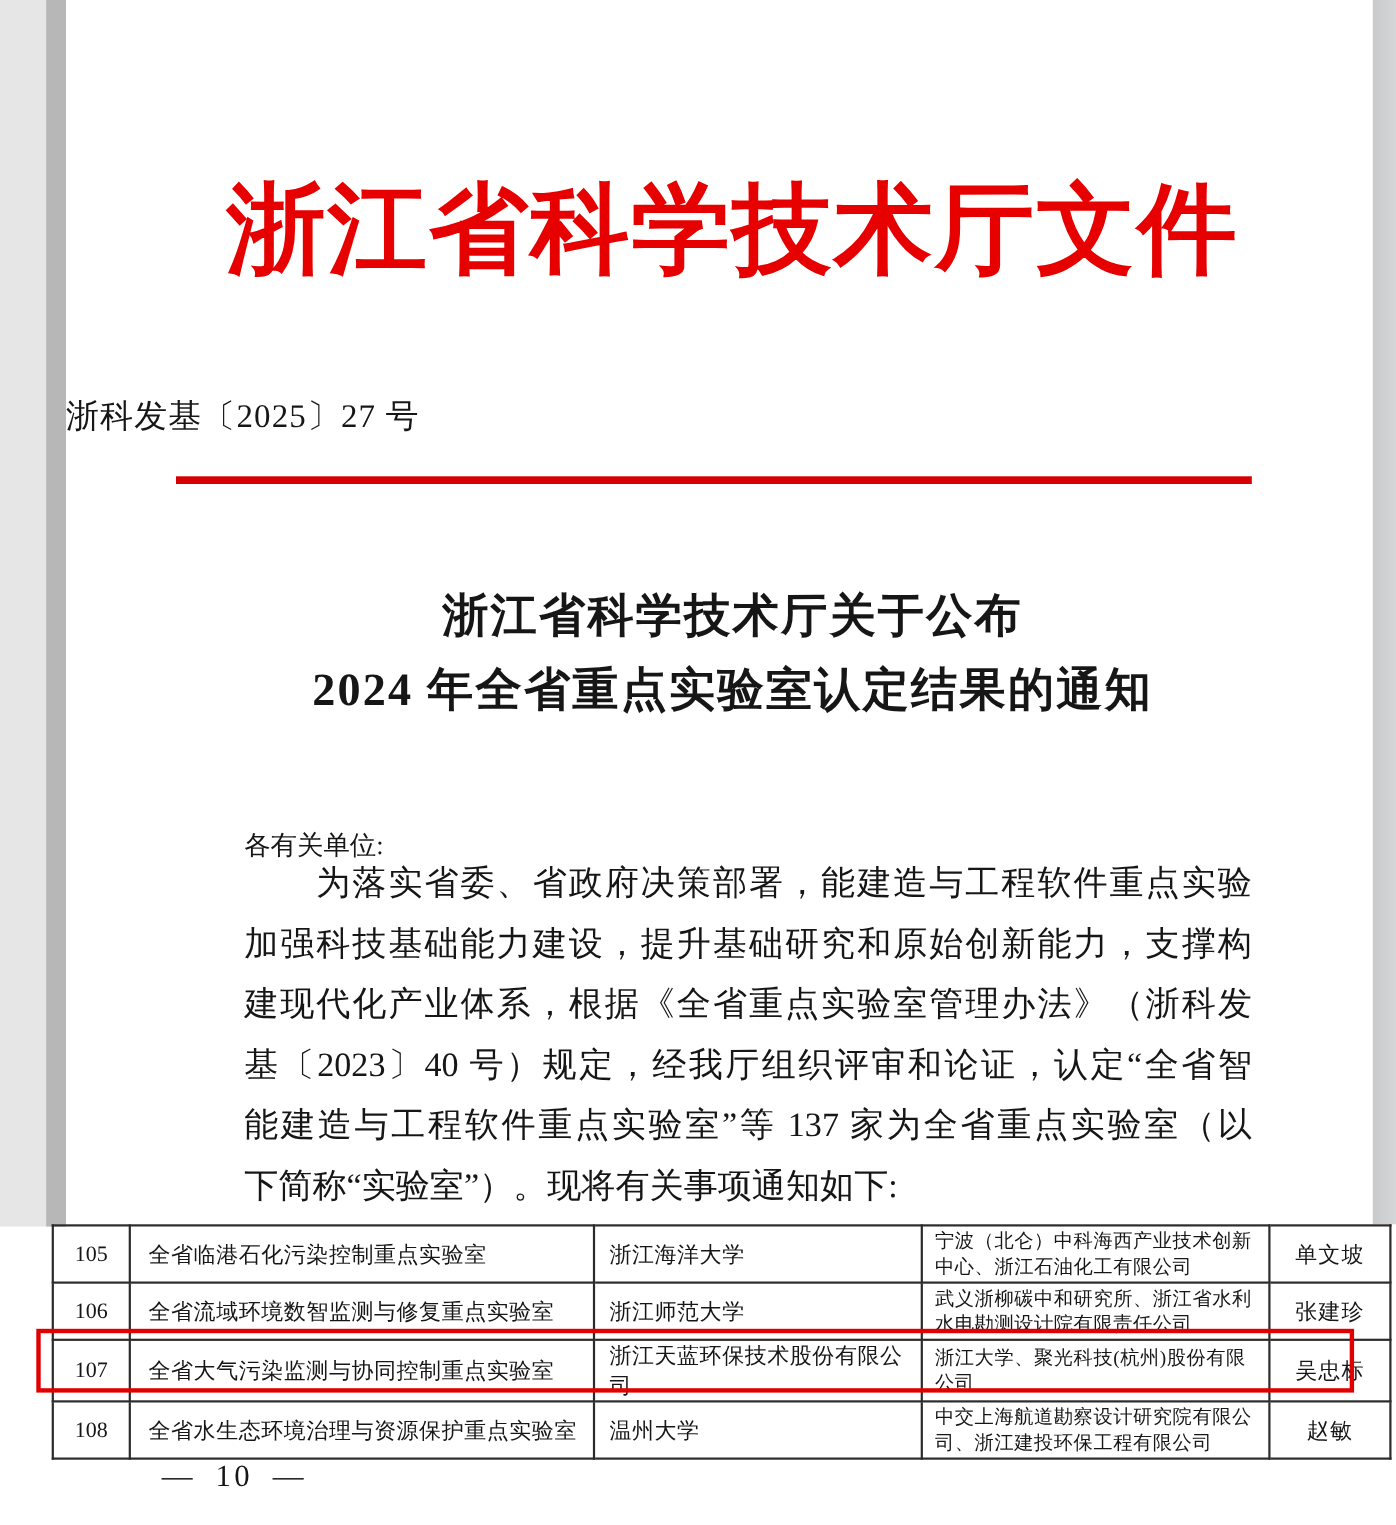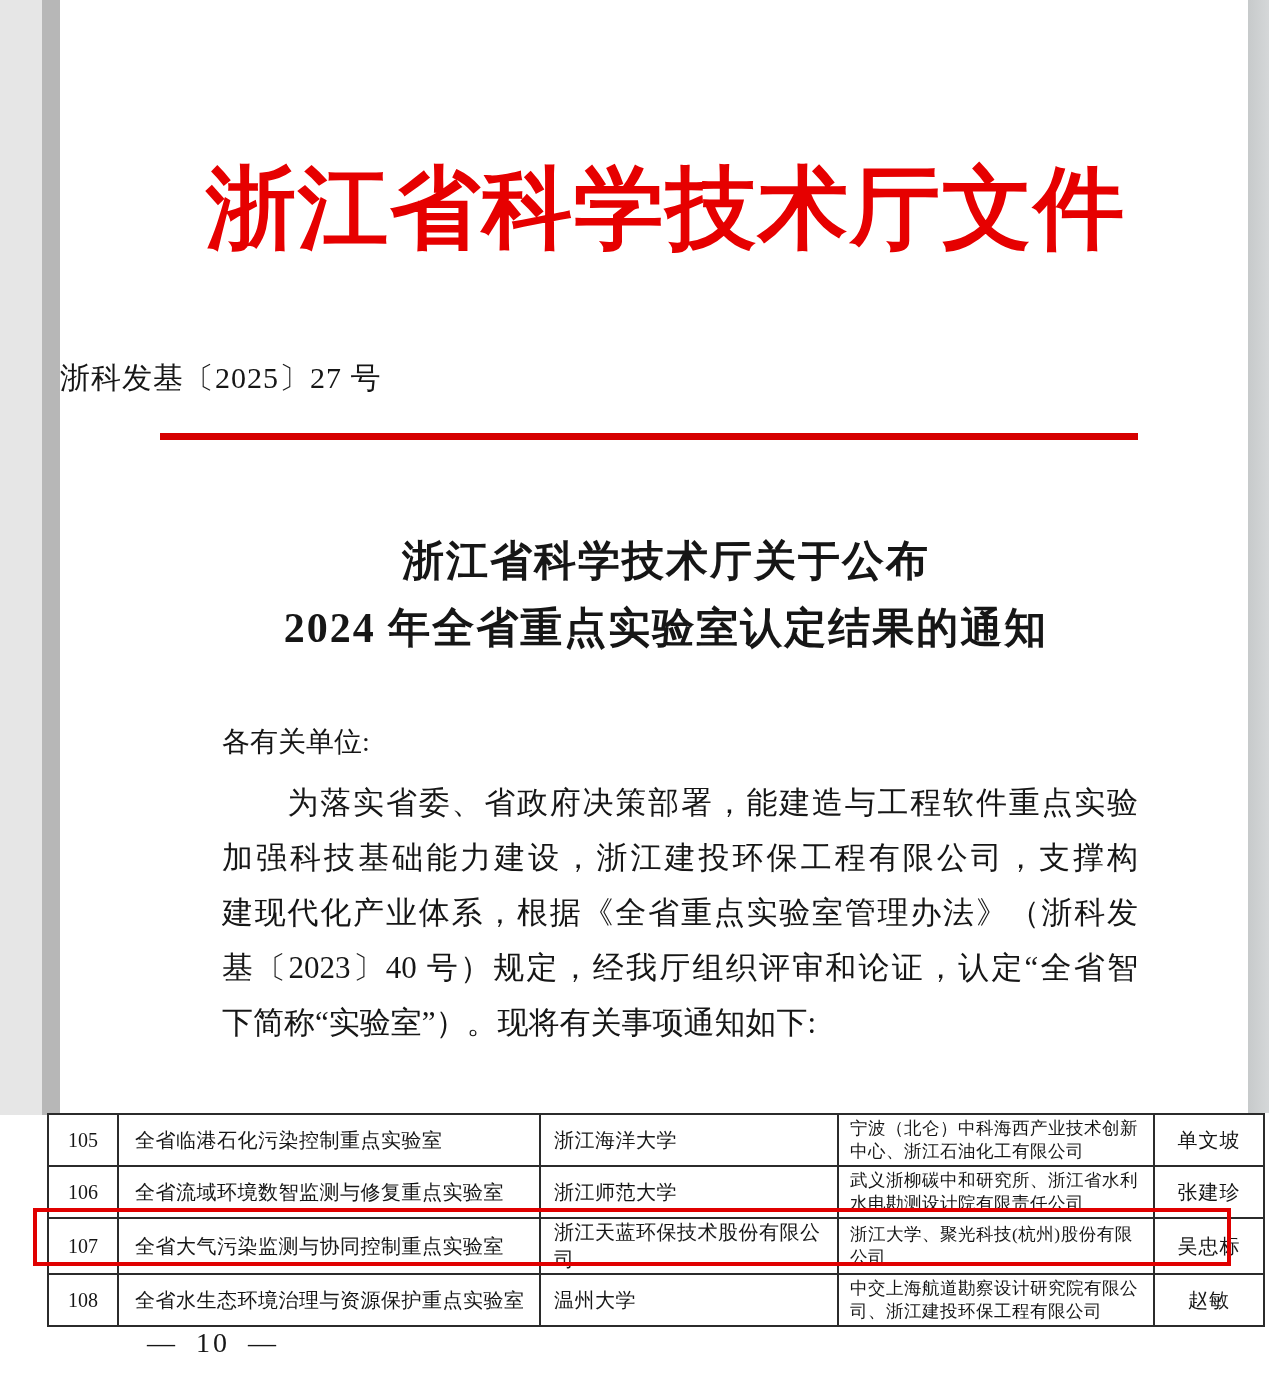--- a/index.html
+++ b/index.html
@@ -32,21 +32,21 @@
     font-size: 30px; letter-spacing: 1px;
   }
   .red-rule { left: 160px; top: 433px; width: 962px; height: 7px; background: #d60000; }
 
   .notice-title {
     left: 44px; top: 528px; width: 1212px;
     text-align: center; font-size: 42px; font-weight: bold;
     letter-spacing: 2px; line-height: 67px;
   }
 
-  .salutation { left: 206px; top: 723px; font-size: 28px; }
+  .salutation { left: 206px; top: 752px; font-size: 24px; }
 
   .body-text { left: 206px; top: 775px; width: 916px; font-size: 31px; }
   .body-line { height: 55px; line-height: 55px; white-space: nowrap; }
   .body-line.just { text-align: justify; text-align-last: justify; white-space: normal;
                     height: 55px; line-height: 55px; overflow: hidden; }
 
   
   .labs-table {
     position: absolute; left: 47px; top: 1113px;
     border-collapse: collapse; table-layout: fixed;
@@ -85,23 +85,24 @@
 <div class="abs red-rule"></div>
 
 <div class="abs notice-title">
   <div>浙江省科学技术厅关于公布</div>
   <div>2024 年全省重点实验室认定结果的通知</div>
 </div>
 
 <div class="abs salutation">各有关单位:</div>
 <div class="abs body-text">
   <div class="body-line just">　　为落实省委、省政府决策部署，能建造与工程软件重点实验室，</div>
-  <div class="body-line just">加强科技基础能力建设，浙江建投环保工程有限公司，支撑构</div>
+  <div class="body-line just">加强科技基础能力建设，提升基础研究和原始创新能力，支撑构</div>
   <div class="body-line just">建现代化产业体系，根据《全省重点实验室管理办法》（浙科发</div>
   <div class="body-line just">基〔2023〕40 号）规定，经我厅组织评审和论证，认定“全省智</div>
+  <div class="body-line just">能建造与工程软件重点实验室”等 137 家为全省重点实验室（以</div>
   <div class="body-line">下简称“实验室”）。现将有关事项通知如下:</div>
 </div>
 
 <table class="labs-table">
   <tbody>
       <tr class="r1">
     <td class="c-no">105</td>
     <td class="c-lab">全省临港石化污染控制重点实验室</td>
     <td class="c-host">浙江海洋大学</td>
     <td class="c-partners">宁波（北仑）中科海西产业技术创新中心、浙江石油化工有限公司</td>

